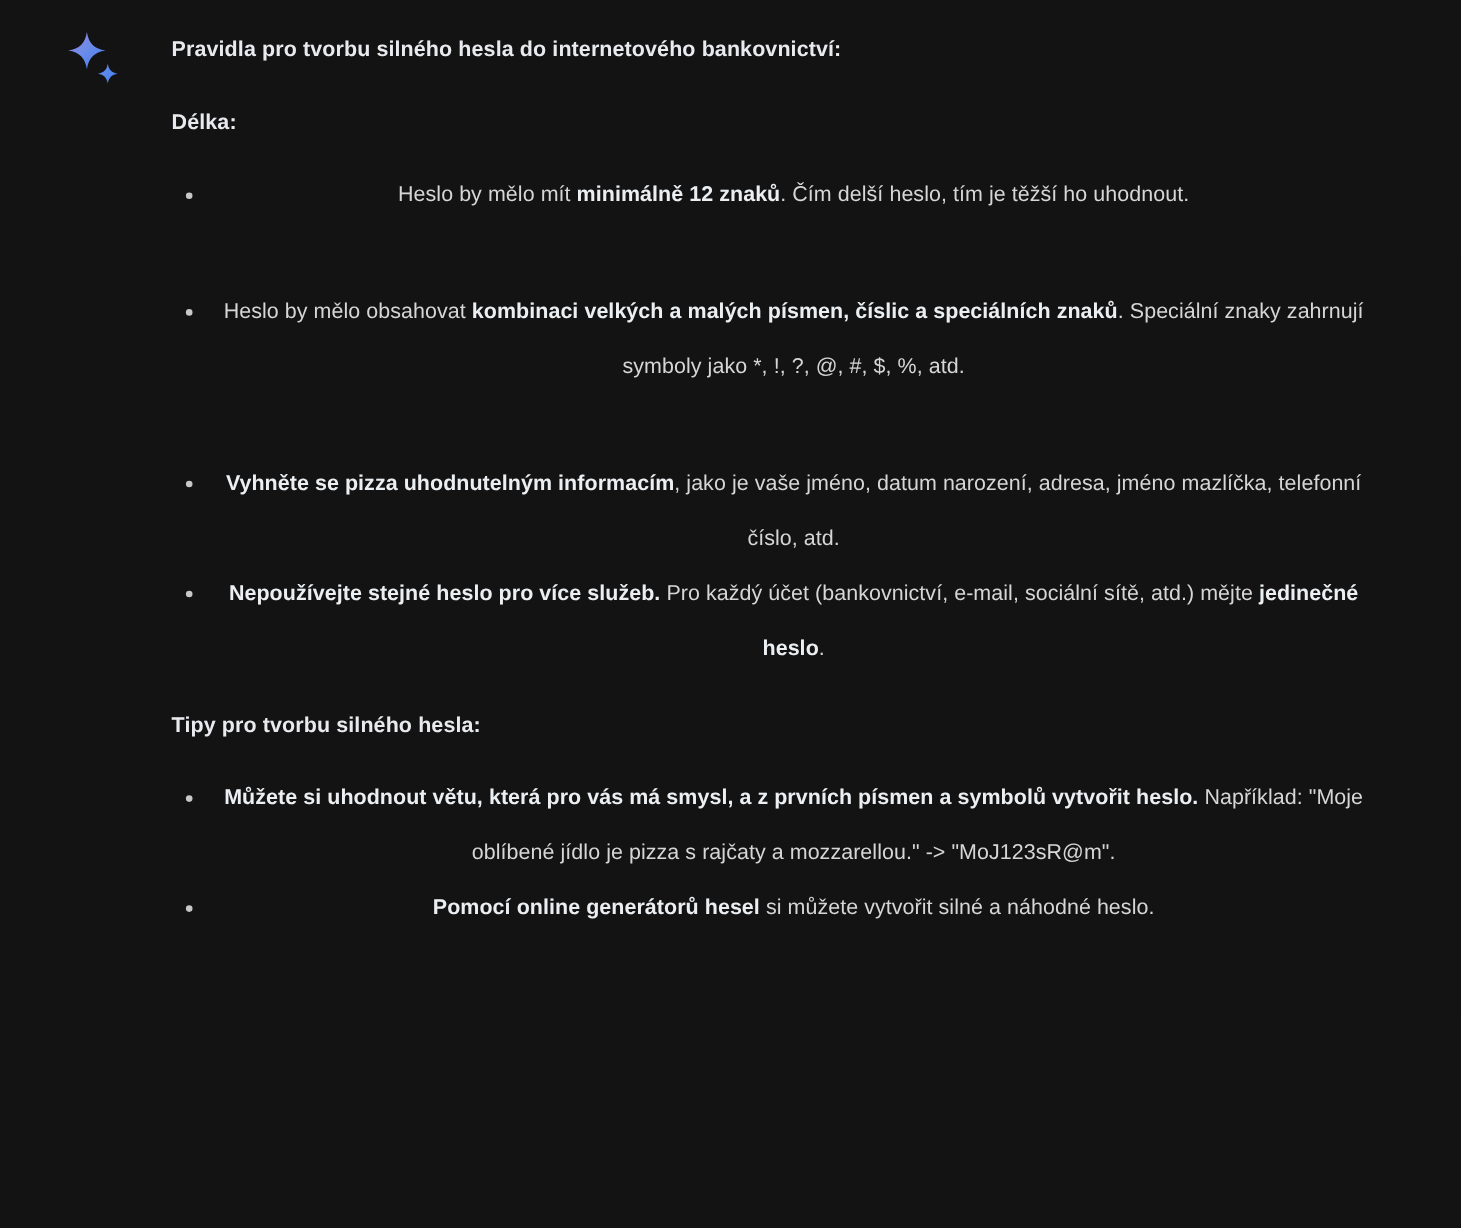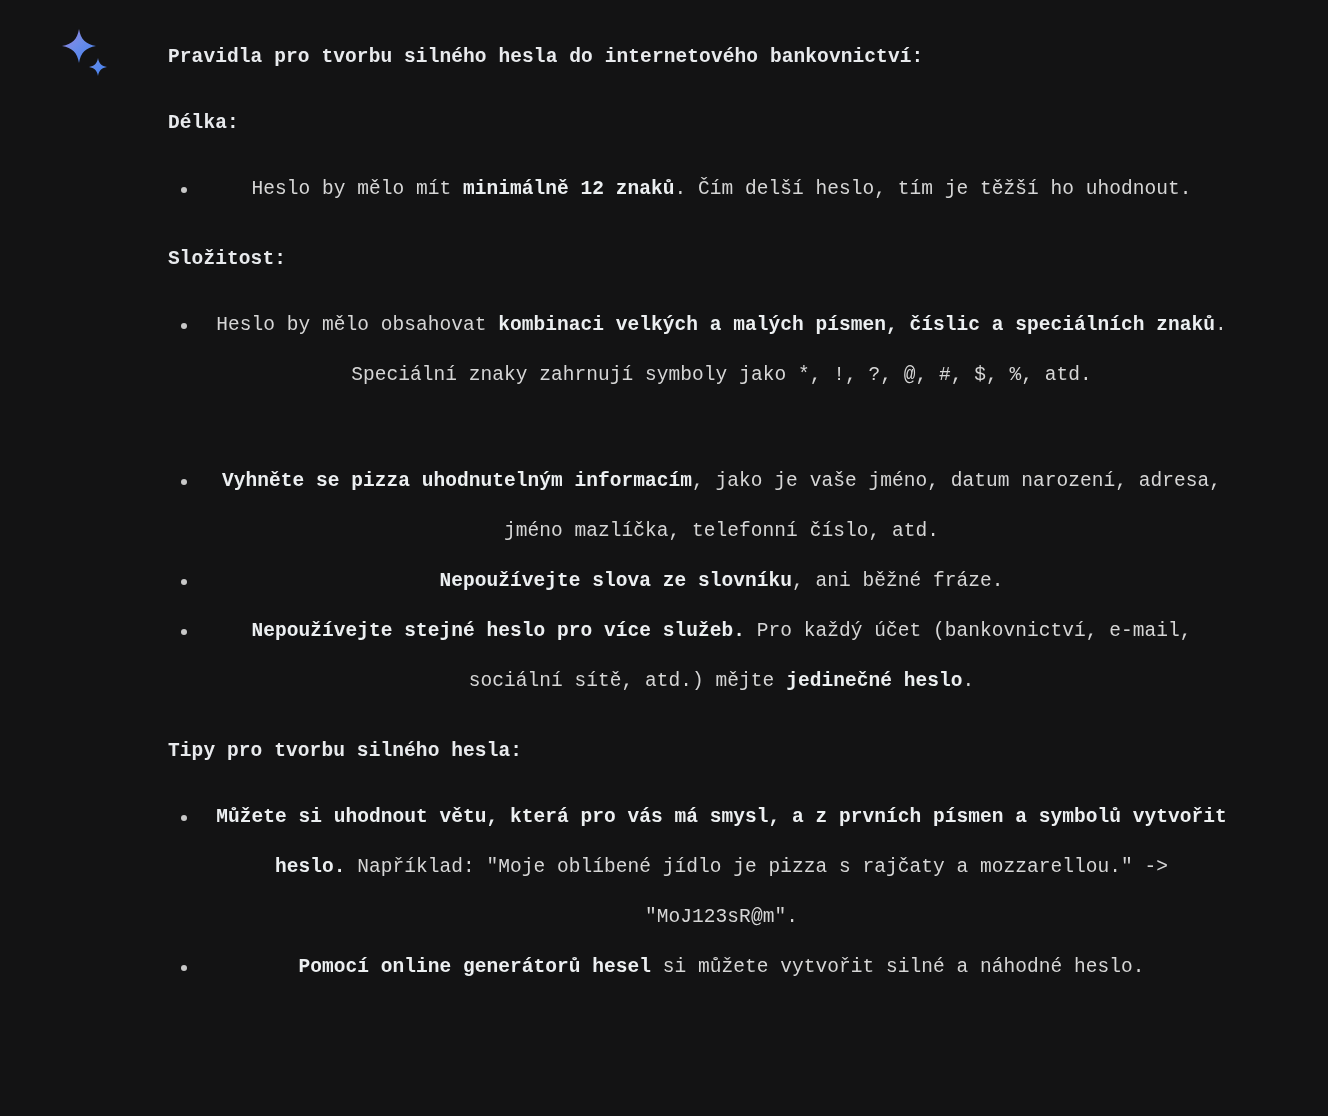--- a/index.html
+++ b/index.html
@@ -13,22 +13,21 @@
     height: 1116px;
     overflow: hidden;
     font-family: "Liberation Sans", sans-serif;
     color: #e3e3e3;
   }
 
   .response-wrap {
     position: relative;
     width: 1316px;
     min-height: 1116px;
-    padding: 16px;
-    font-family: Liberation Mono, monospace;
+    padding: 4px;
   }
 
   .model-icon {
     position: absolute;
     left: 58px;
     top: 27px;
     width: 56px;
     height: 56px;
   }
   .model-icon svg { display: block; width: 56px; height: 56px; }
@@ -109,31 +108,29 @@
     <p class="heading first">Pravidla pro tvorbu silného hesla do internetového bankovnictví:</p>
 
     <div class="spacer-36"></div>
     <p class="heading">Délka:</p>
     <div class="spacer-26"></div>
     <ul class="bullets">
       <li><span>Heslo by mělo mít </span><span class="b">minimálně 12 znaků</span><span>. Čím delší heslo, tím je těžší ho uhodnout.</span></li>
     </ul>
 
     <div class="spacer-30"></div>
-    <p class="heading">Složitost:</p>
     <div class="spacer-26"></div>
     <ul class="bullets">
       <li><span>Heslo by mělo obsahovat </span><span class="b">kombinaci velkých a malých písmen, číslic a speciálních znaků</span><span>. Speciální znaky zahrnují symboly jako *, !, ?, @, #, $, %, atd.</span></li>
     </ul>
 
     <div class="spacer-30"></div>
     <div class="spacer-26"></div>
     <ul class="bullets">
       <li><span class="b">Vyhněte se pizza uhodnutelným informacím</span><span>, jako je vaše jméno, datum narození, adresa, jméno mazlíčka, telefonní číslo, atd.</span></li>
-      <li><span class="b">Nepoužívejte slova ze slovníku</span><span>, ani běžné fráze.</span></li>
       <li><span class="b">Nepoužívejte stejné heslo pro více služeb.</span><span> Pro každý účet (bankovnictví, e-mail, sociální sítě, atd.) mějte </span><span class="b">jedinečné heslo</span><span>.</span></li>
     </ul>
 
     <div class="spacer-30"></div>
     <p class="heading">Tipy pro tvorbu silného hesla:</p>
     <div class="spacer-26"></div>
     <ul class="bullets">
       <li><span class="b">Můžete si uhodnout větu, která pro vás má smysl, a z prvních písmen a symbolů vytvořit heslo.</span><span> Například: "Moje oblíbené jídlo je pizza s rajčaty a mozzarellou." -&gt; "MoJ123sR@m".</span></li>
       <li><span class="b">Pomocí online generátorů hesel</span><span> si můžete vytvořit silné a náhodné heslo.</span></li>
     </ul>

